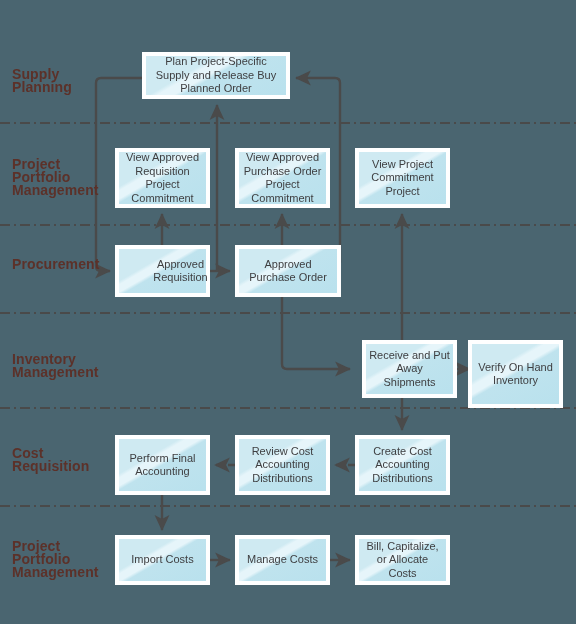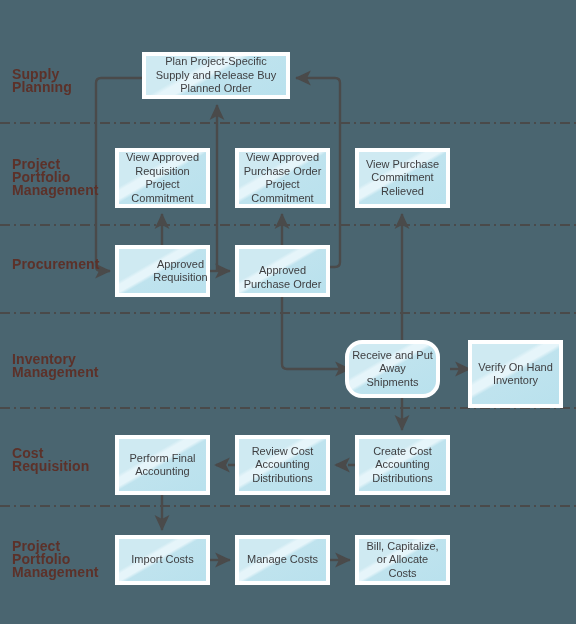--- a/index.html
+++ b/index.html
@@ -137,32 +137,32 @@
 
   <div class="node" style="left:115px;top:148px;width:95px;height:60px;">
     <span>View Approved Requisition Project Commitment</span>
   </div>
 
   <div class="node" style="left:235px;top:148px;width:95px;height:60px;">
     <span>View Approved Purchase Order Project Commitment</span>
   </div>
 
   <div class="node" style="left:355px;top:148px;width:95px;height:60px;">
-    <span>View Purchase Commitment Relieved</span>
+    <span>View Project Commitment Project</span>
   </div>
 
   <div class="node" style="left:115px;top:245px;width:95px;height:52px;padding-left:39px;">
     <span>Approved Requisition</span>
   </div>
 
-  <div class="node" style="left:235px;top:245px;width:95px;height:52px;align-items:flex-end;">
+  <div class="node" style="left:235px;top:245px;width:106px;height:52px;">
     <span>Approved Purchase Order</span>
   </div>
 
-  <div class="node" style="left:345px;top:340px;width:95px;height:58px;border-radius:17px;">
+  <div class="node" style="left:362px;top:340px;width:95px;height:58px;">
     <span>Receive and Put Away Shipments</span>
   </div>
 
   <div class="node" style="left:468px;top:340px;width:95px;height:68px;">
     <span>Verify On Hand Inventory</span>
   </div>
 
   <div class="node" style="left:115px;top:435px;width:95px;height:60px;">
     <span>Perform Final Accounting</span>
   </div>

